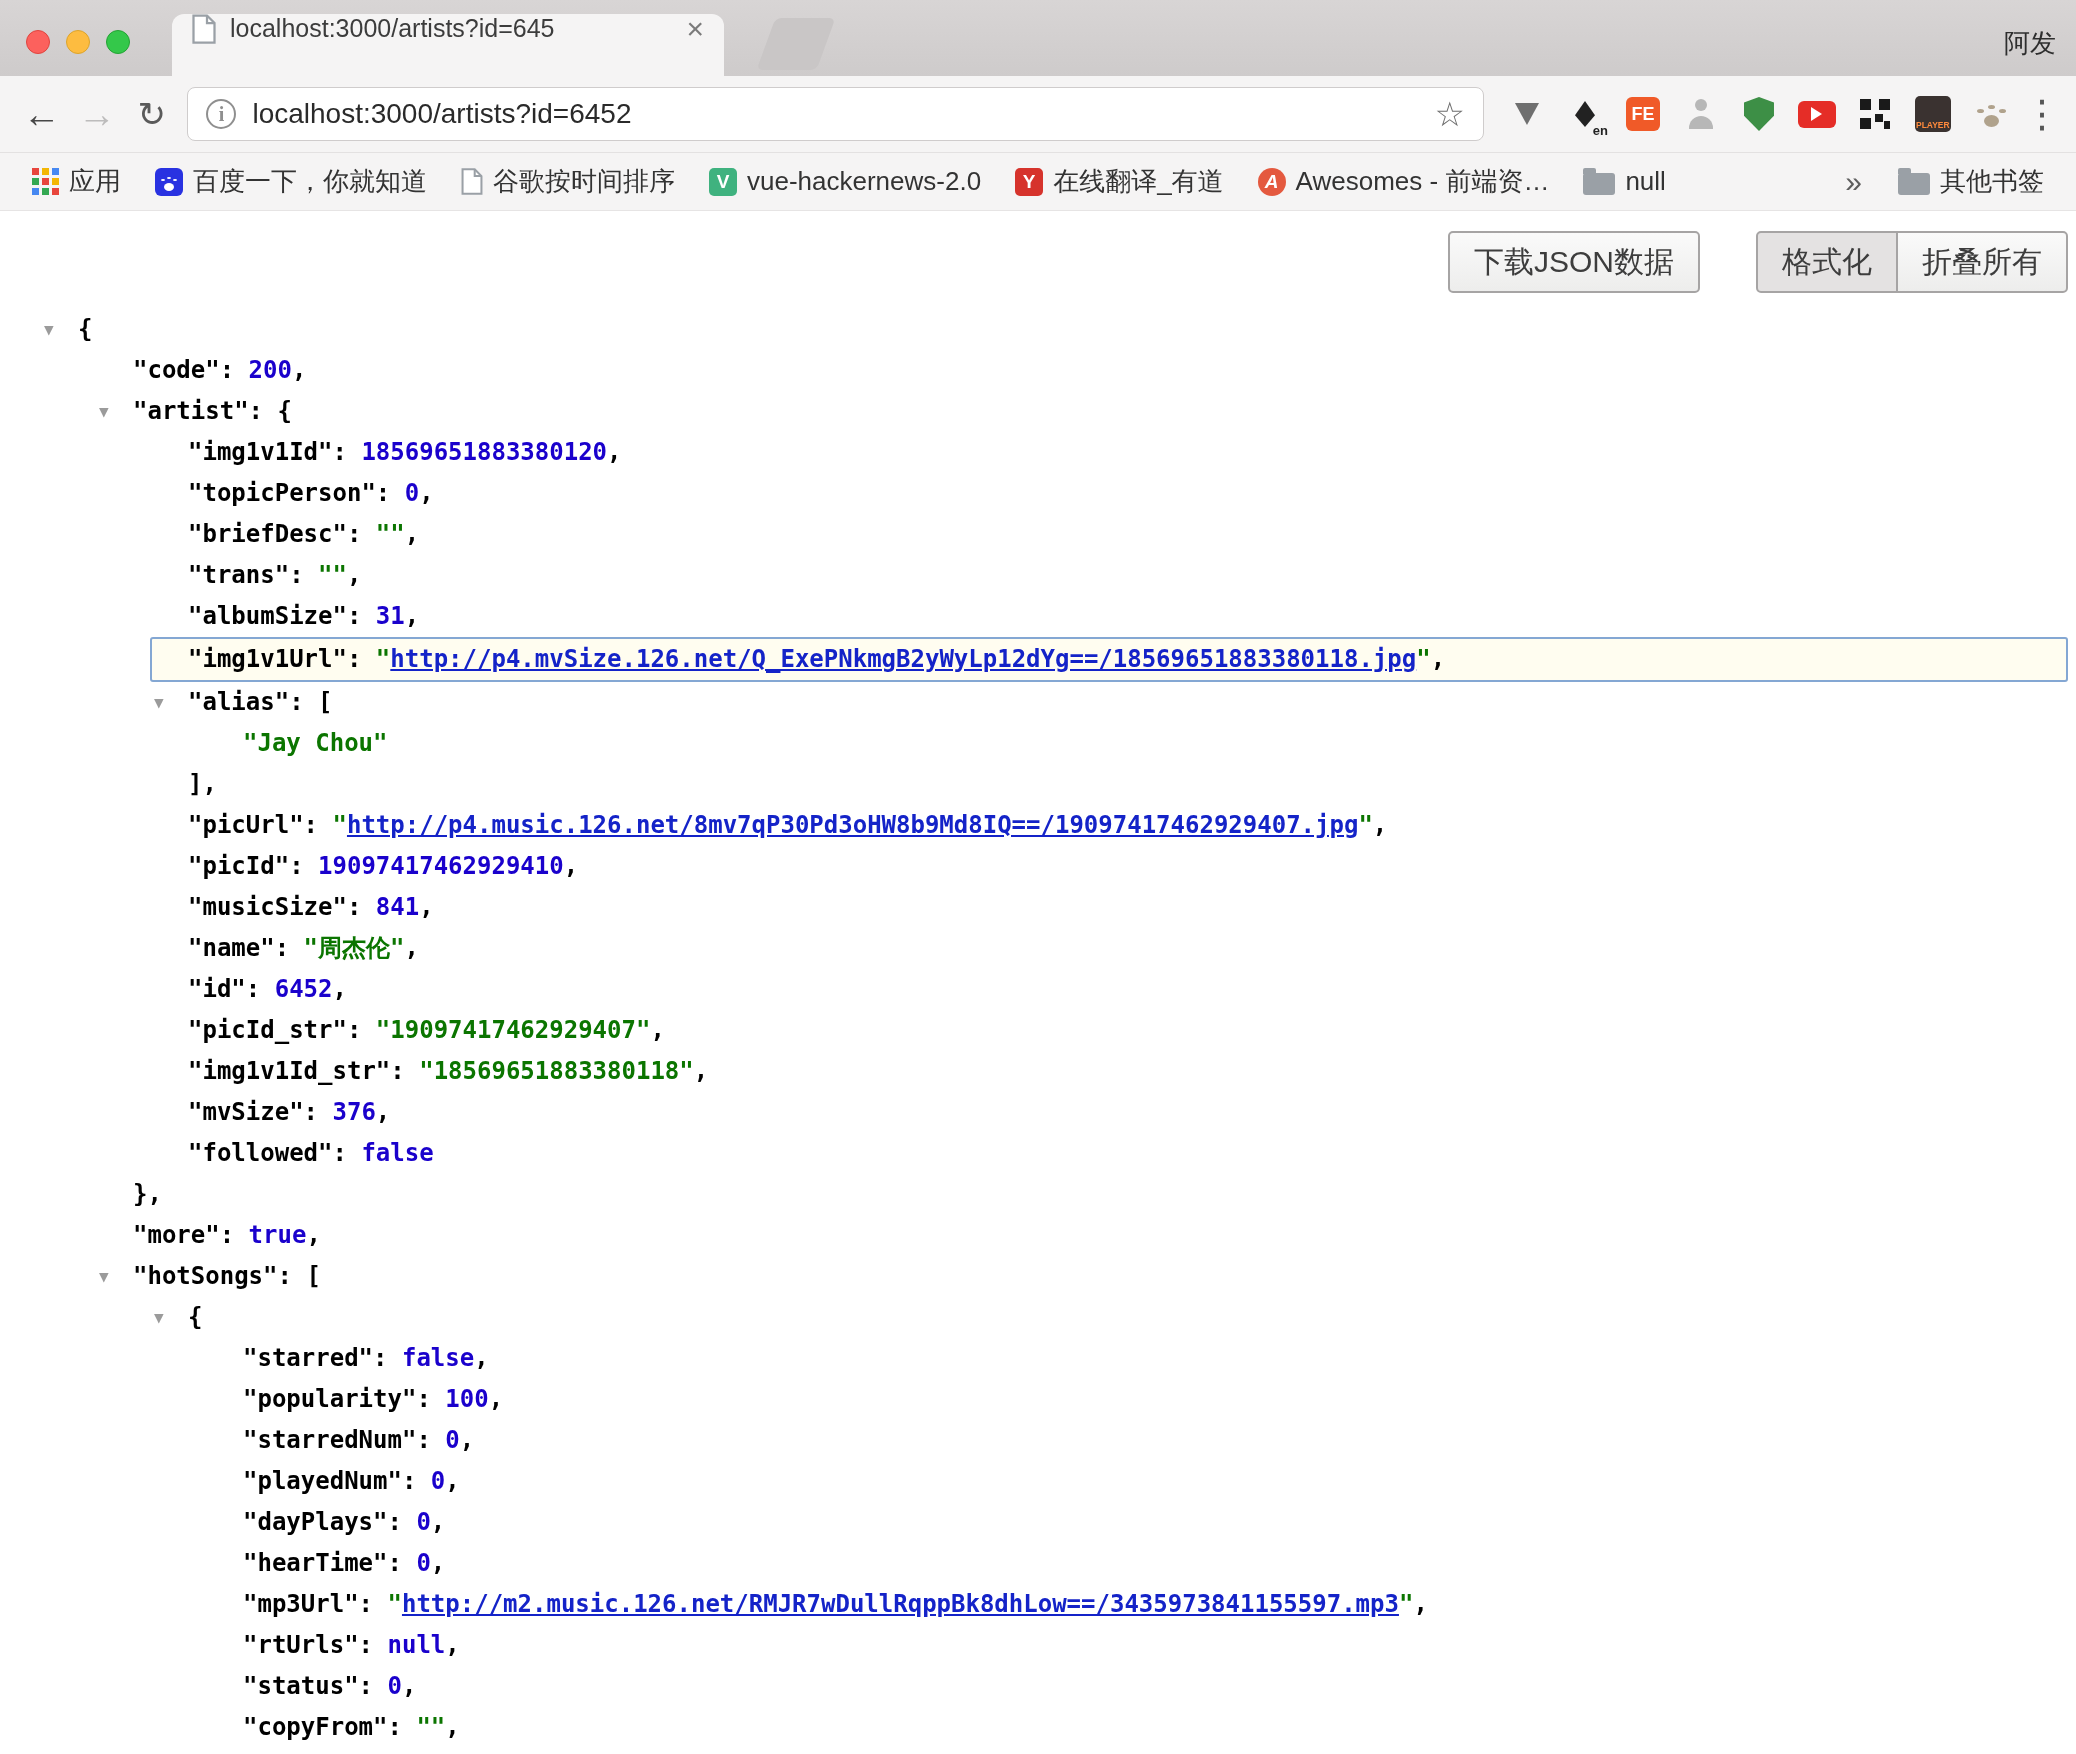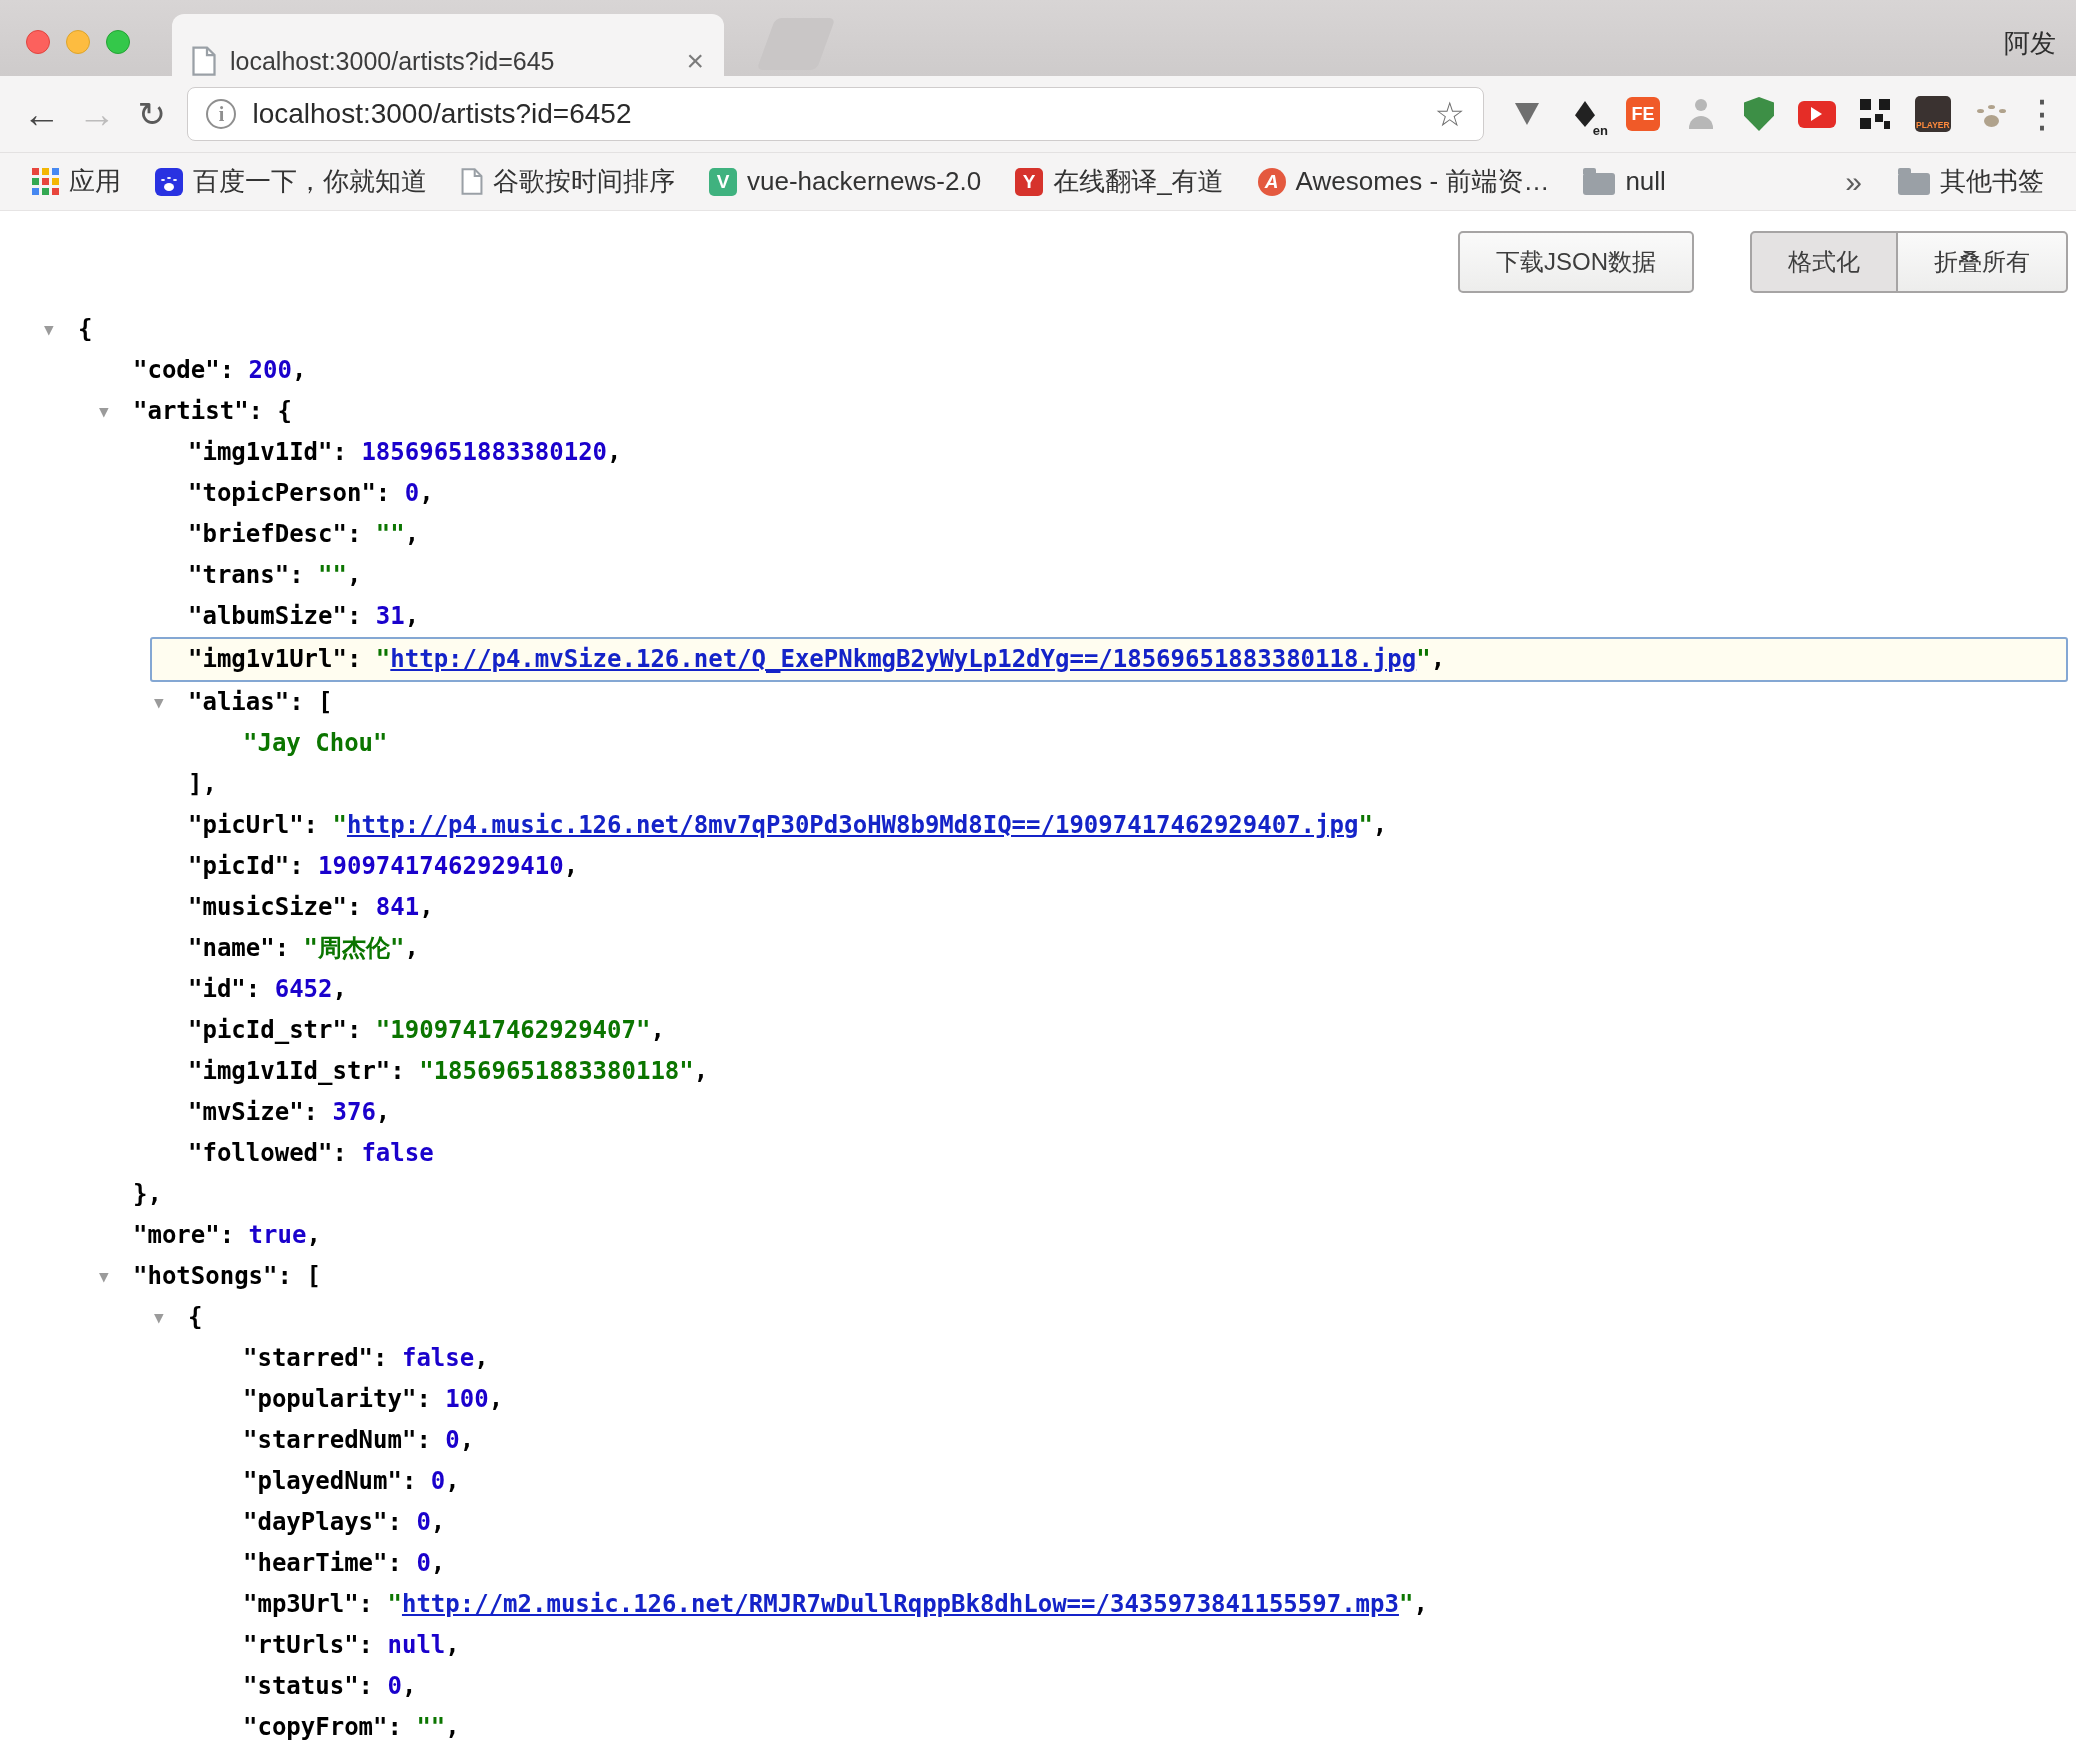--- a/index.html
+++ b/index.html
@@ -7,21 +7,21 @@
     font-family: "Liberation Sans", sans-serif; }
 
   
   .tabstrip { position: relative; height: 76px; background: linear-gradient(#d8d5d5, #cecbcb); }
   .traffic { position: absolute; left: 26px; top: 30px; display: flex; gap: 16px; }
   .light { width: 24px; height: 24px; border-radius: 50%; }
   .light.red    { background: #fc615d; border: 1px solid #e0443e; }
   .light.yellow { background: #fdbc40; border: 1px solid #dda42a; }
   .light.green  { background: #34c84a; border: 1px solid #24a334; }
   .tab { position: absolute; left: 172px; top: 14px; width: 552px; height: 62px;
-    background: #f5f4f4; border-radius: 12px 12px 0 0; display: flex; align-items: flex-end;
+    background: #f5f4f4; border-radius: 12px 12px 0 0; display: flex; align-items: flex-start;
     padding: 0 20px; gap: 14px; }
   .tab::before, .tab::after { content: ""; position: absolute; bottom: 0; width: 36px; height: 62px;
     background: #f5f4f4; z-index: -1; }
   .tab::before { left: -20px; transform: skewX(-18deg); border-radius: 10px 0 0 0; }
   .tab::after  { right: -20px; transform: skewX(18deg); border-radius: 0 10px 0 0; }
   .tab-title { font-size: 25px; color: #3c3c3c; flex: 1; white-space: nowrap; overflow: hidden; }
   .tab-close { font-size: 30px; color: #7b7b7b; line-height: 30px; }
   .newtab { position: absolute; left: 766px; top: 18px; width: 60px; height: 52px;
     background: #c9c6c6; transform: skewX(-20deg); border-radius: 6px; }
   .profile-name { position: absolute; right: 20px; top: 26px; font-size: 26px; color: #2e2e2e; }
@@ -102,21 +102,21 @@
   .folder { position: relative; width: 32px; height: 22px; background: #9aa0a6; border-radius: 3px;
     margin-top: 4px; flex: 0 0 auto; }
   .folder::before { content: ""; position: absolute; left: 0; top: -5px; width: 13px; height: 6px;
     background: #9aa0a6; border-radius: 2px 2px 0 0; }
   .bm-right { margin-left: auto; display: flex; align-items: center; gap: 22px; }
   .chevron2 { font-size: 30px; color: #5f5f5f; }
 
   
   .content { height: 1542px; background: #fff; position: relative; }
   .actions { display: flex; justify-content: flex-end; align-items: center; padding: 20px 8px 0 0; }
-  .btn { font-size: 24px; color: #3d3d3d; height: 62px; padding: 0 36px;
+  .btn { font-size: 30px; color: #3d3d3d; height: 62px; padding: 0 24px;
     background: linear-gradient(#fafafa, #ededec); border: 2px solid #a6a4a4; border-radius: 5px;
     font-family: "Liberation Sans", sans-serif; }
   .btn-download { margin-right: 56px; }
   .btn-format { background: #e4e2e2; border-radius: 5px 0 0 5px; border-right-width: 1px; }
   .btn-collapse { border-radius: 0 5px 5px 0; border-left-width: 1px; }
 
   
   .json { margin-top: 16px; font-family: "DejaVu Sans Mono", monospace; font-weight: 700;
     font-size: 24px; color: #000; }
   .jline { position: relative; height: 41px; line-height: 41px; white-space: pre; }

